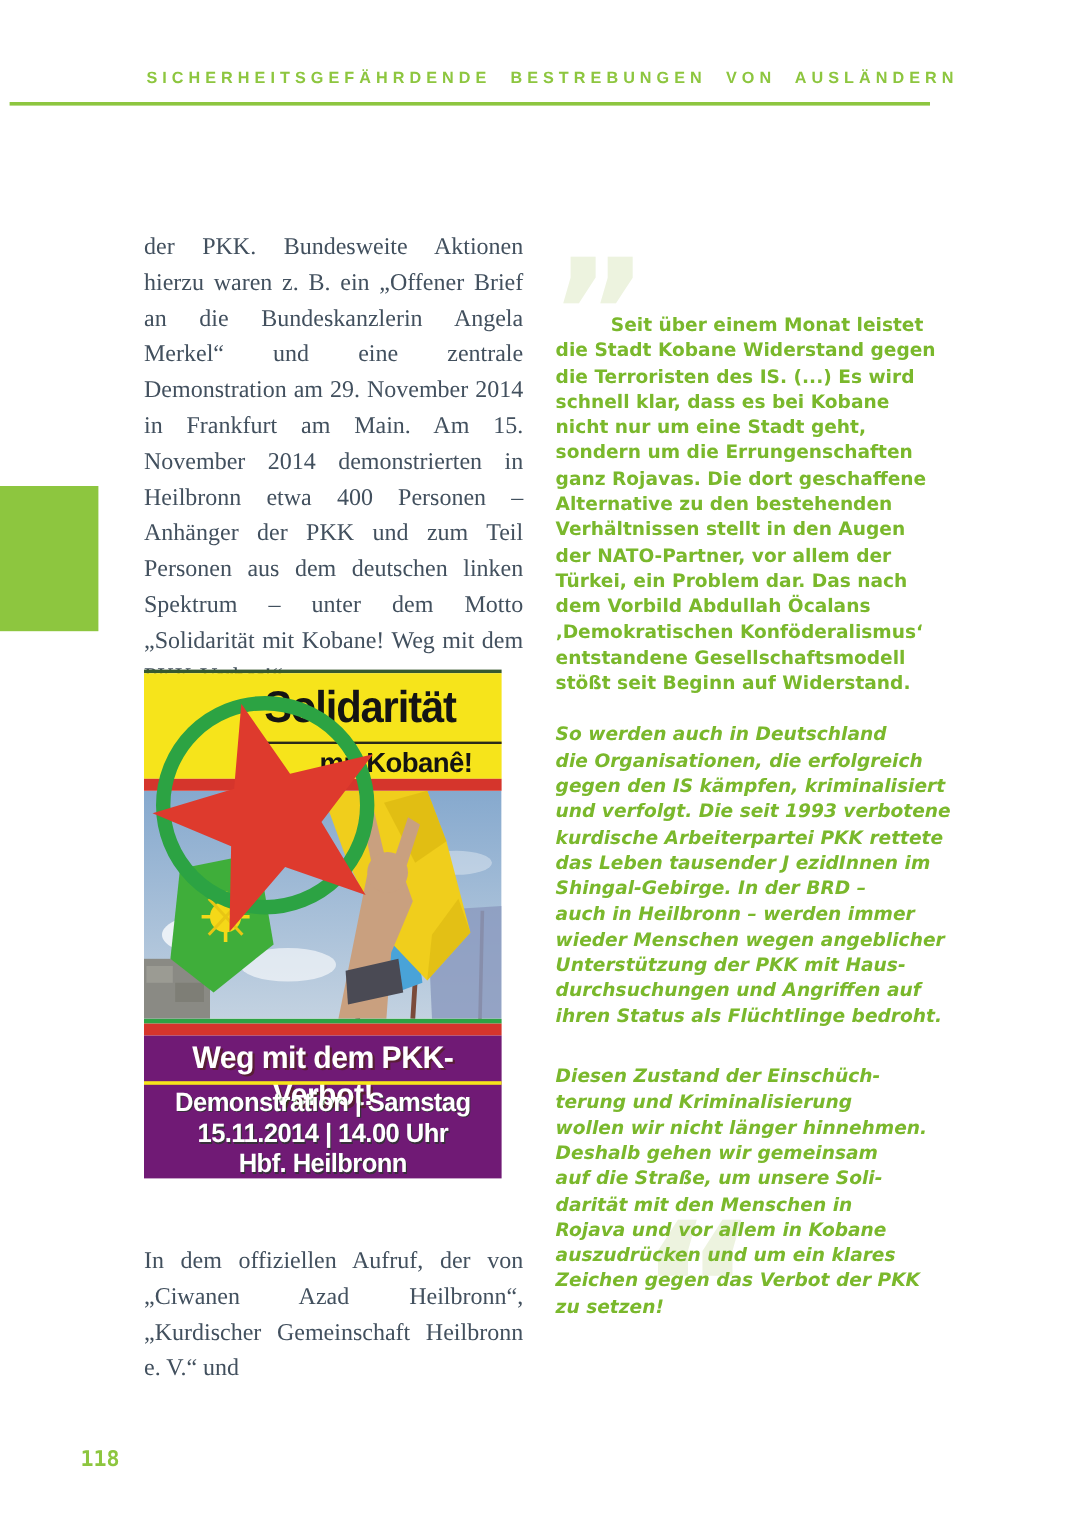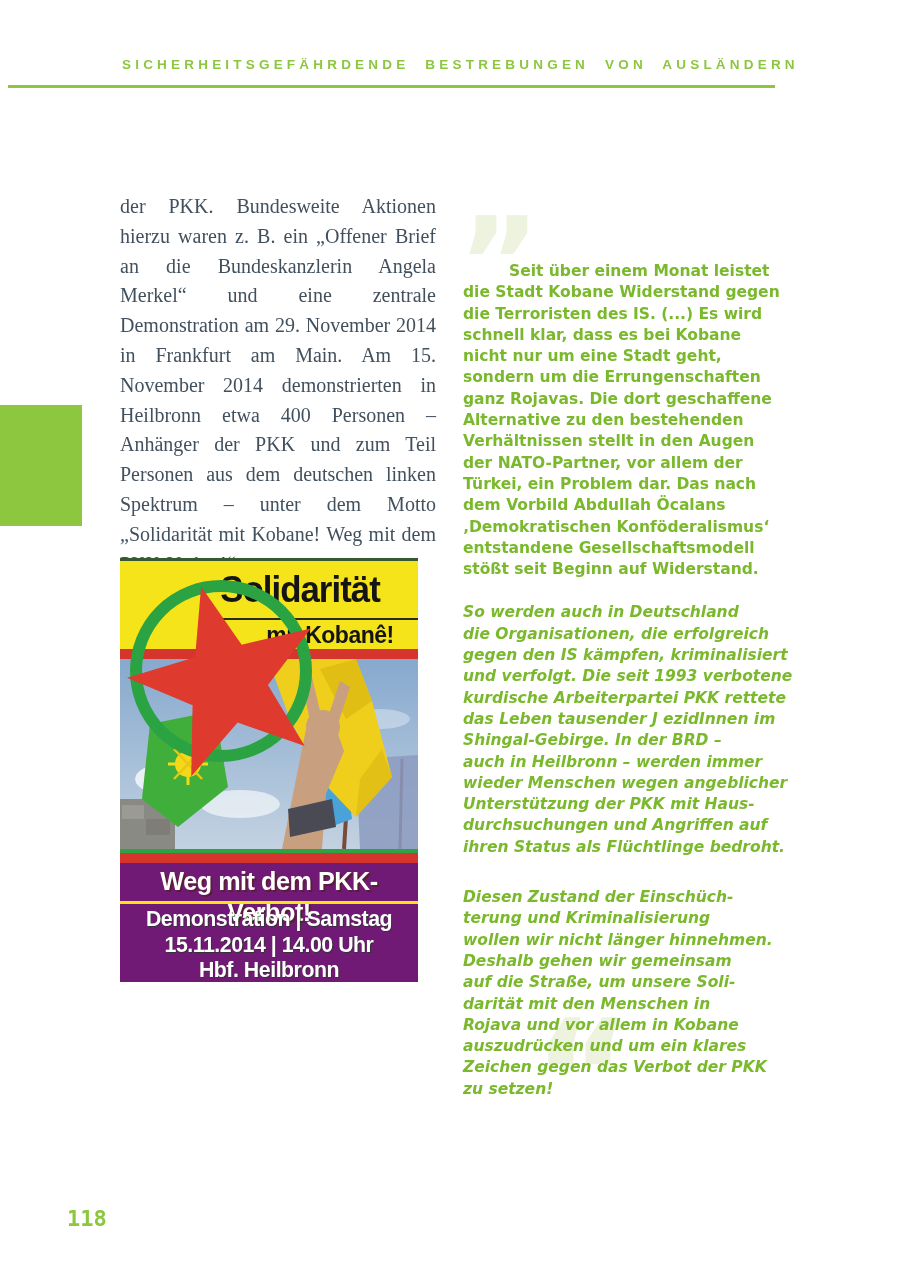--- a/index.html
+++ b/index.html
@@ -79,33 +79,34 @@
     font-size:22px; font-weight:bold; color:#ffffff; line-height:25.5px;
     letter-spacing:-0.5px; text-shadow:1px 1px 0 rgba(0,70,0,0.5);
     white-space:pre-line; transform:scaleX(0.97);
   }
   .p-star-svg { position:absolute; left:2px; top:10px; width:212px; height:210px; z-index:5; }
 
   
   .page-number {
     position:absolute; left:67px; top:1206px;
     font-family:"DejaVu Sans Mono", monospace; font-weight:bold;
-    font-size:22px; color:#8DC63F;
+    font-size:18px; color:#8DC63F;
   }
 </style>
 </head>
 <body>
 
 <div id="page">
 
   <div class="header-title">SICHERHEITSGEFÄHRDENDE BESTREBUNGEN VON AUSLÄNDERN</div>
   <div class="header-rule"></div>
   <div class="side-block"></div>
 
   <p class="serif-par" id="lc-p1">der PKK. Bundesweite Aktionen hierzu waren z. B. ein „Offener Brief an die Bundeskanzlerin Angela Merkel“ und eine zentrale Demonstration am 29. November 2014 in Frankfurt am Main. Am 15. November 2014 demonstrierten in Heilbronn etwa 400 Personen – Anhänger der PKK und zum Teil Personen aus dem deutschen linken Spektrum – unter dem Motto „Solidarität mit Kobane! Weg mit dem PKK-Verbot!“.</p>
+  <p class="serif-par" id="lc-p2">In dem offiziellen Aufruf, der von „Ciwanen Azad Heilbronn“, „Kurdischer Gemeinschaft Heilbronn e. V.“ und</p>
 
   <div class="quote-glyph" id="quote-open">”</div>
   <div class="quote-glyph" id="quote-close">“</div>
 
   <div class="quote-wrap">
     <p class="quote-par" id="q-p1">Seit über einem Monat leistet
 die Stadt Kobane Widerstand gegen
 die Terroristen des IS. (...) Es wird
 schnell klar, dass es bei Kobane
 nicht nur um eine Stadt geht,

